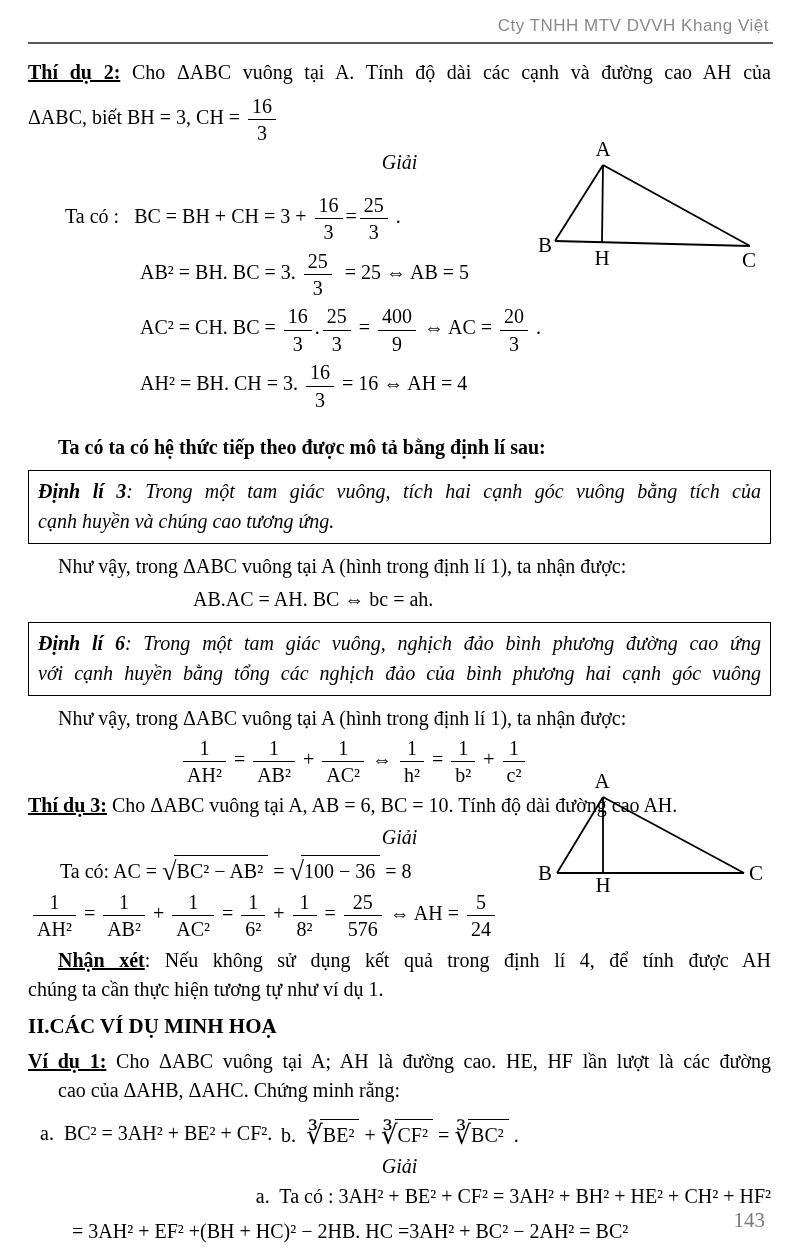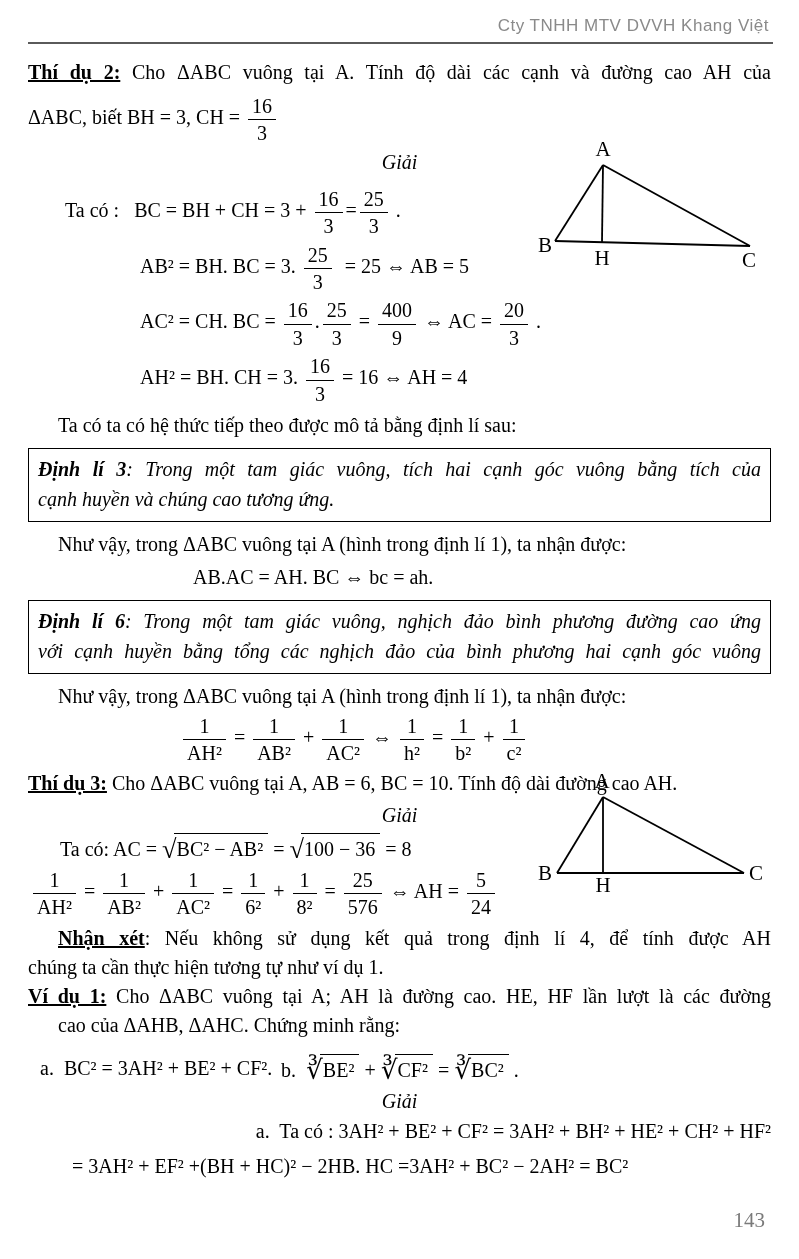--- a/index.html
+++ b/index.html
@@ -76,26 +76,26 @@
   <div class="header-row">Cty TNHH MTV DVVH Khang Việt</div>
   <hr class="header-rule">
 
   <div class="content">
 
     <p class="para stretch" style="margin-top:14px;"><span class="label-u">Thí dụ 2:</span><span> Cho ΔABC vuông tại A. Tính độ dài các cạnh và đường cao AH của</span></p>
     <div class="eqline" style="margin:8px 0 0 0;">ΔABC, biết BH = 3, CH = <span class="frac"><span class="num">16</span><span class="den">3</span></span></div>
 
     <div class="giai">Giải</div>
 
-    <div class="eqline" style="padding-left:37px;margin-top:12px;">Ta có :   BC = BH + CH = 3 + <span class="frac"><span class="num">16</span><span class="den">3</span></span>=<span class="frac"><span class="num">25</span><span class="den">3</span></span> .</div>
+    <div class="eqline" style="padding-left:37px;margin-top:18px;">Ta có :   BC = BH + CH = 3 + <span class="frac"><span class="num">16</span><span class="den">3</span></span>=<span class="frac"><span class="num">25</span><span class="den">3</span></span> .</div>
     <div class="eqline" style="padding-left:112px;">AB² = BH. BC = 3. <span class="frac"><span class="num">25</span><span class="den">3</span></span>  = 25 ⇔ AB = 5</div>
     <div class="eqline" style="padding-left:112px;">AC² = CH. BC = <span class="frac"><span class="num">16</span><span class="den">3</span></span>.<span class="frac"><span class="num">25</span><span class="den">3</span></span> = <span class="frac"><span class="num">400</span><span class="den">9</span></span> ⇔ AC = <span class="frac"><span class="num">20</span><span class="den">3</span></span> .</div>
     <div class="eqline" style="padding-left:112px;">AH² = BH. CH = 3. <span class="frac"><span class="num">16</span><span class="den">3</span></span> = 16 ⇔ AH = 4</div>
 
-    <p class="para indent" style="margin-top:6px;">Ta có ta có hệ thức tiếp theo được mô tả bằng định lí sau:</p>
+    <p class="para indent" style="margin-top:22px;font-weight:bold;">Ta có ta có hệ thức tiếp theo được mô tả bằng định lí sau:</p>
 
     <div class="theorem-box">
       <div class="stretch"><span class="tlabel">Định lí 3</span><span>: Trong một tam giác vuông, tích hai cạnh góc vuông bằng tích của</span></div>
       <div>cạnh huyền và chúng cao tương ứng.</div>
     </div>
 
     <p class="para indent">Như vậy, trong ΔABC vuông tại A (hình trong định lí 1), ta nhận được:</p>
     <p class="para" style="padding-left:165px;margin:4px 0 6px 0;">AB.AC = AH. BC ⇔ bc = ah.</p>
 
     <div class="theorem-box">
@@ -108,20 +108,21 @@
 
     <p class="para" style="margin-top:4px;"><span class="label-u">Thí dụ 3:</span><span> Cho ΔABC vuông tại A, AB = 6, BC = 10. Tính độ dài đường cao AH.</span></p>
     <div class="giai">Giải</div>
 
     <div class="eqline" style="padding-left:32px;margin-top:4px;">Ta có: AC = <span class="sqrt"><span class="rad">√</span><span class="bar">BC² − AB²</span></span> = <span class="sqrt"><span class="rad">√</span><span class="bar">100 − 36</span></span> = 8</div>
     <div class="eqline" style="padding-left:2px;"><span class="frac"><span class="num">1</span><span class="den">AH²</span></span> = <span class="frac"><span class="num">1</span><span class="den">AB²</span></span> + <span class="frac"><span class="num">1</span><span class="den">AC²</span></span> = <span class="frac"><span class="num">1</span><span class="den">6²</span></span> + <span class="frac"><span class="num">1</span><span class="den">8²</span></span> = <span class="frac"><span class="num">25</span><span class="den">576</span></span> ⇔ AH = <span class="frac"><span class="num">5</span><span class="den">24</span></span></div>
 
     <p class="para indent stretch" style="margin-top:4px;"><span class="label-u">Nhận xét</span><span>: Nếu không sử dụng kết quả trong định lí 4, để tính được AH</span></p>
     <p class="para">chúng ta cần thực hiện tương tự như ví dụ 1.</p>
 
+    <div class="section-title">II.CÁC VÍ DỤ MINH HOẠ</div>
 
     <p class="para stretch"><span class="label-u">Ví dụ 1:</span><span> Cho ΔABC vuông tại A; AH là đường cao. HE, HF lần lượt là các đường</span></p>
     <p class="para indent">cao của ΔAHB, ΔAHC. Chứng minh rằng:</p>
 
     <div class="items-row">
       <div class="item-a eqline" style="margin:0;">a.  BC² = 3AH² + BE² + CF².</div>
       <div class="item-b eqline" style="margin:0;">b.  <span class="sqrt"><span class="rad">∛</span><span class="bar">BE²</span></span> + <span class="sqrt"><span class="rad">∛</span><span class="bar">CF²</span></span> = <span class="sqrt"><span class="rad">∛</span><span class="bar">BC²</span></span> .</div>
     </div>
 
     <div class="giai">Giải</div>

